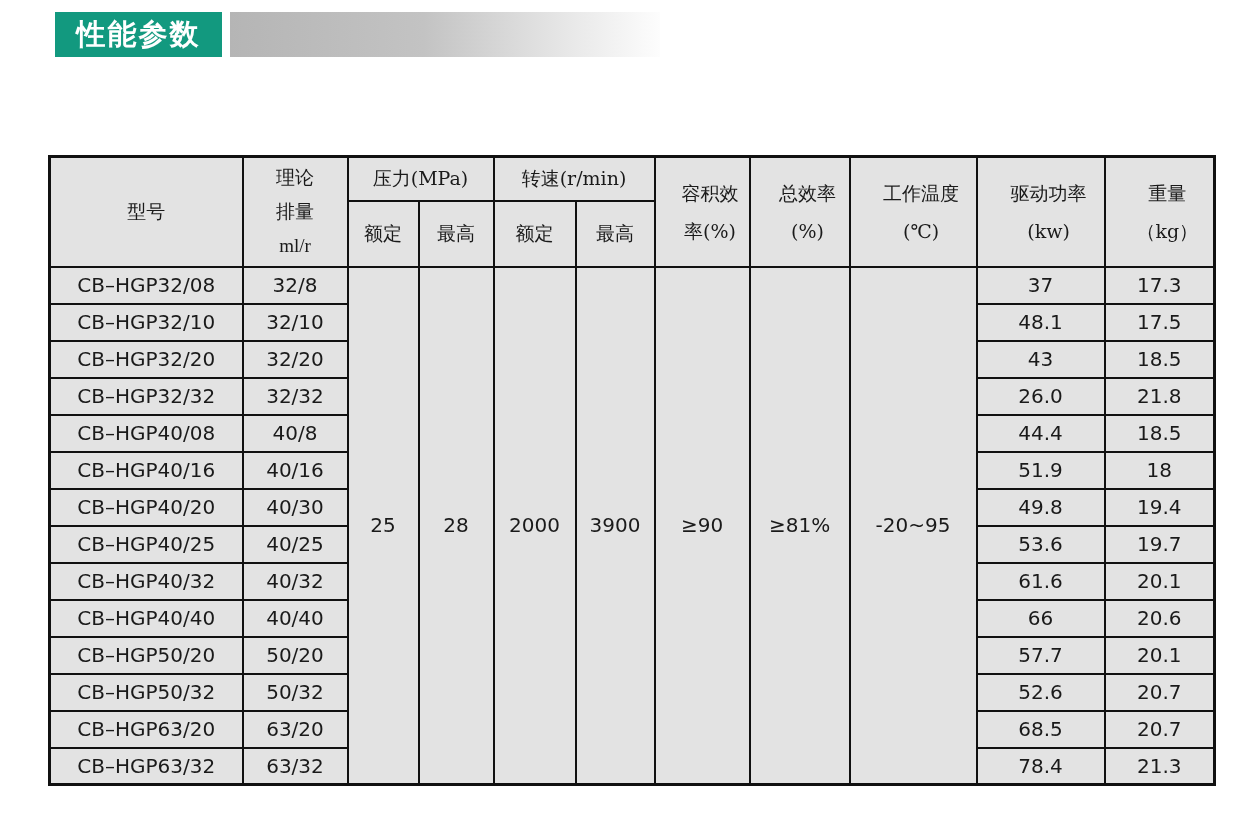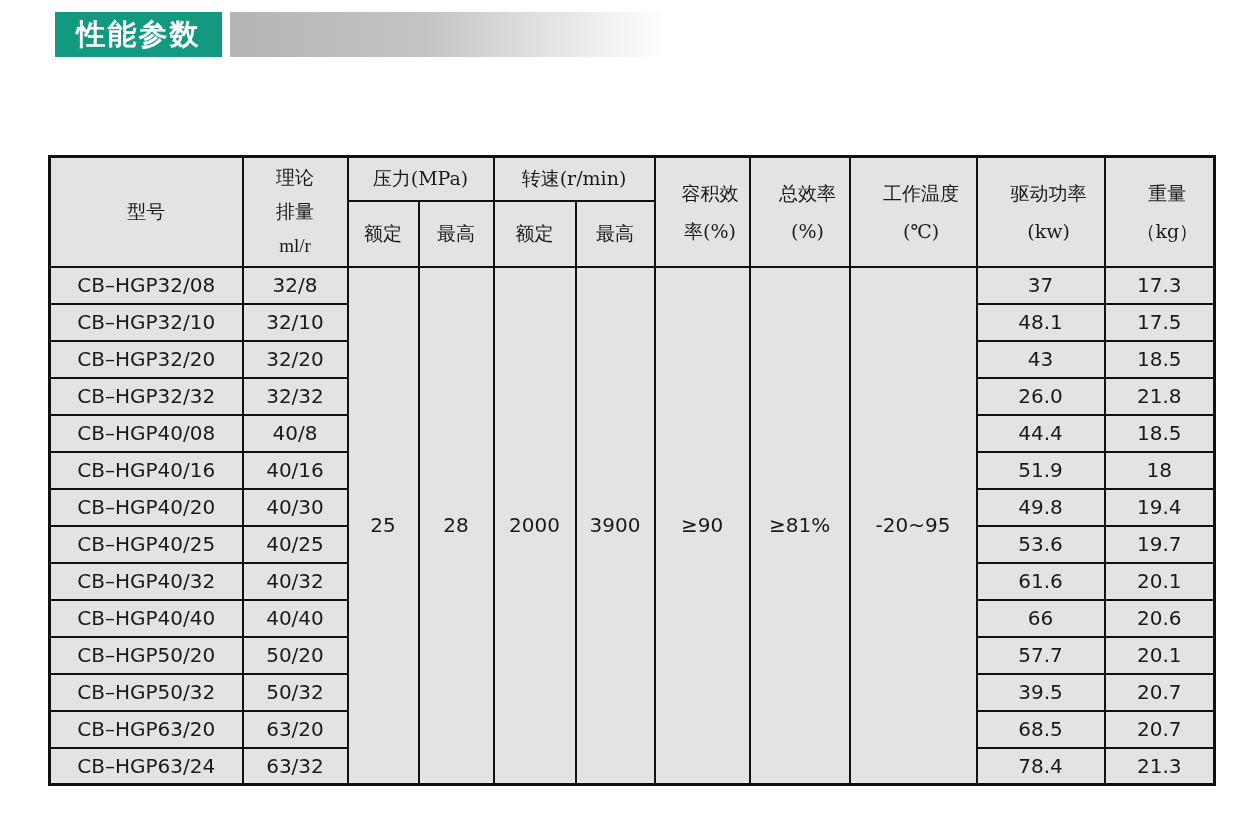--- a/index.html
+++ b/index.html
@@ -180,29 +180,29 @@
     </tr>
     <tr class="data-row">
       <td class="model-cell">CB–HGP50/20</td>
       <td>50/20</td>
       <td>57.7</td>
       <td>20.1</td>
     </tr>
     <tr class="data-row">
       <td class="model-cell">CB–HGP50/32</td>
       <td>50/32</td>
-      <td>39.5</td>
+      <td>52.6</td>
       <td>20.7</td>
     </tr>
     <tr class="data-row">
       <td class="model-cell">CB–HGP63/20</td>
       <td>63/20</td>
       <td>68.5</td>
       <td>20.7</td>
     </tr>
     <tr class="data-row">
-      <td class="model-cell">CB–HGP63/24</td>
+      <td class="model-cell">CB–HGP63/32</td>
       <td>63/32</td>
       <td>78.4</td>
       <td>21.3</td>
     </tr>
   </tbody>
 </table>
 
 </body></html>

